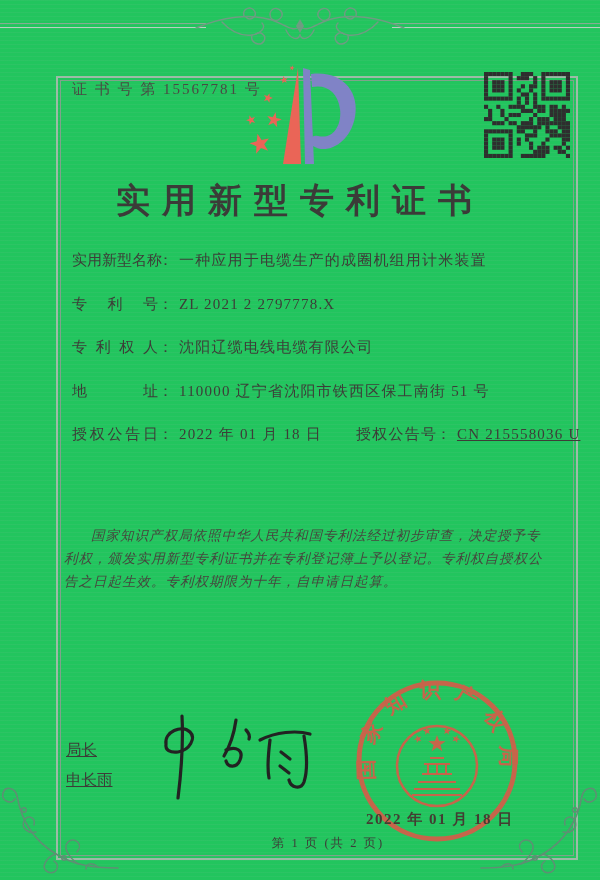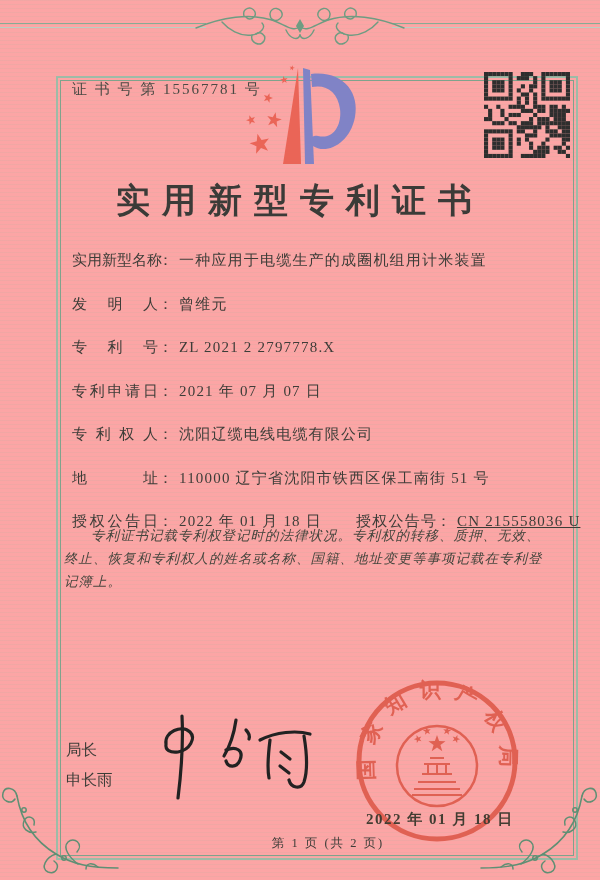--- a/index.html
+++ b/index.html
@@ -1,18 +1,18 @@
 <!DOCTYPE html>
 <html><head>
 <meta charset="utf-8">
 <style>
   html,body{margin:0;padding:0;}
   body{width:600px;height:880px;overflow:hidden;
        font-family:"Liberation Serif","DejaVu Serif",serif;}
-  .page{position:relative;width:600px;height:880px;background:#fca5a5;overflow:hidden;}
+  .page{position:relative;width:600px;height:880px;background:#22c55e;overflow:hidden;}
   .stripes{position:absolute;inset:0;
      background:repeating-linear-gradient(180deg,rgba(140,185,155,.10) 0 1px,transparent 1px 4px);
      pointer-events:none;}
   
   .topline{position:absolute;top:23px;height:3px;border-top:1px solid #86ab93;border-bottom:1px solid #b9d0c2;}
   .topline.l{left:0;width:206px;}
   .topline.r{left:392px;width:208px;}
   .top-flourish{position:absolute;left:192px;top:3px;}
   
   .frame{position:absolute;left:56px;top:76px;width:518px;height:780px;
@@ -33,21 +33,21 @@
   .lbl{display:inline-block;width:86px;text-align:justify;text-align-last:justify;vertical-align:bottom;}
   .colon{display:inline-block;margin-right:6px;}
   .val{letter-spacing:1.2px;}
   .pair2{margin-left:34px;text-decoration:underline;}
   .pair2 .lbl{width:80px;}
   
   .bodytxt{position:absolute;left:64px;top:524px;width:480px;font-size:13.5px;font-style:italic;
      color:#46463e;line-height:1.72;letter-spacing:1px;}
   .bodytxt p{margin:0;text-indent:2em;}
   
-  .sig-block{position:absolute;left:66px;top:735px;font-size:15.5px;color:#3d3d38;line-height:30px;}
+  .sig-block{position:absolute;left:66px;top:735px;font-size:15.5px;color:#3d3d38;line-height:30px;text-decoration:underline;}
   .signature{position:absolute;left:138px;top:706px;}
   .seal{position:absolute;left:352px;top:676px;opacity:.88;}
   .seal-date{position:absolute;left:366px;top:810px;font-size:15px;font-weight:600;
      letter-spacing:1.5px;color:#433d32;z-index:5;}
   .page-no{position:absolute;left:0;top:835px;width:100%;text-align:center;font-size:12.5px;
      letter-spacing:2px;color:#3d3d38;padding-left:28px;}
   svg{display:block;}
 </style>
 </head>
 <body>
@@ -354,41 +354,35 @@
       <rect x="80" y="80" width="4" height="4" fill="#2e2e2e"></rect>
     </svg>
 
   <h1 class="title">实用新型专利证书</h1>
 
   <div class="fields">
     <div class="frow">
       <span class="lbl">实用新型名称</span><span class="colon">：</span><span class="val">一种应用于电缆生产的成圈机组用计米装置</span>
     </div>
     <div class="frow">
-      <span class="lbl">发明人</span><span class="colon">：</span><span class="val">曾维元</span>
-    </div>
-    <div class="frow">
       <span class="lbl">专利号</span><span class="colon">：</span><span class="val">ZL 2021 2 2797778.X</span>
-    </div>
-    <div class="frow">
-      <span class="lbl">专利申请日</span><span class="colon">：</span><span class="val">2021 年 07 月 07 日</span>
     </div>
     <div class="frow">
       <span class="lbl">专利权人</span><span class="colon">：</span><span class="val">沈阳辽缆电线电缆有限公司</span>
     </div>
     <div class="frow">
       <span class="lbl">地址</span><span class="colon">：</span><span class="val">110000 辽宁省沈阳市铁西区保工南街 51 号</span>
     </div>
     <div class="frow">
       <span class="lbl">授权公告日</span><span class="colon">：</span><span class="val">2022 年 01 月 18 日</span><span class="pair2"><span class="lbl">授权公告号</span><span class="colon">：</span><span class="val">CN 215558036 U</span></span>
     </div>
   </div>
 
   <div class="bodytxt">
-    <p>专利证书记载专利权登记时的法律状况。专利权的转移、质押、无效、终止、恢复和专利权人的姓名或名称、国籍、地址变更等事项记载在专利登记簿上。</p>
+    <p>国家知识产权局依照中华人民共和国专利法经过初步审查，决定授予专利权，颁发实用新型专利证书并在专利登记簿上予以登记。专利权自授权公告之日起生效。专利权期限为十年，自申请日起算。</p>
   </div>
 
   <div class="sig-block">
     <div>局长</div>
     <div>申长雨</div>
   </div>
 
   <svg class="signature" width="190" height="100" viewBox="0 0 190 100">
     <g stroke="#222" fill="none" stroke-width="3.2" stroke-linecap="round">
       <path d="M28,38 C26,26 44,18 52,26 C58,32 52,44 40,46 C32,47 27,44 28,38 Z"></path>

